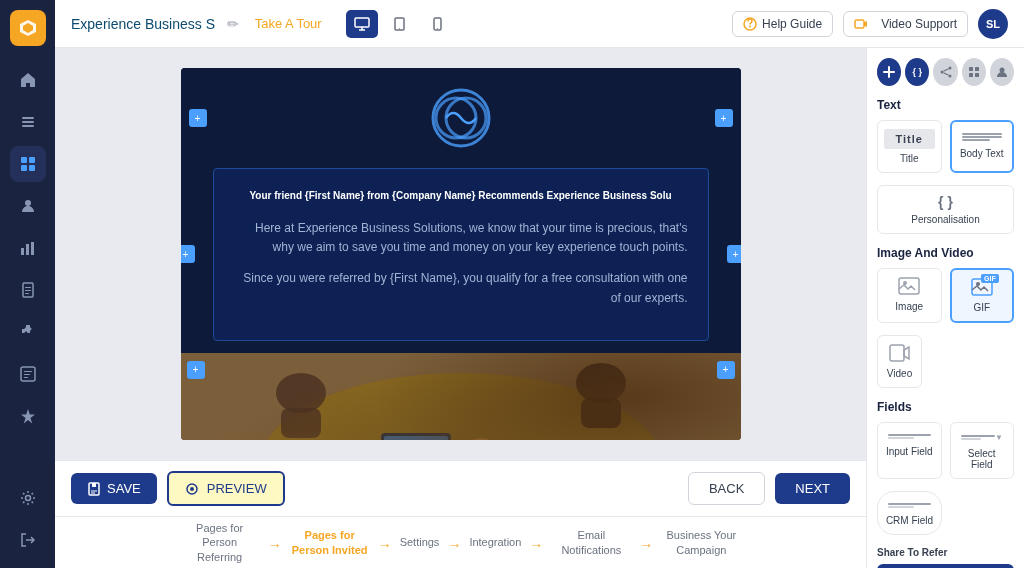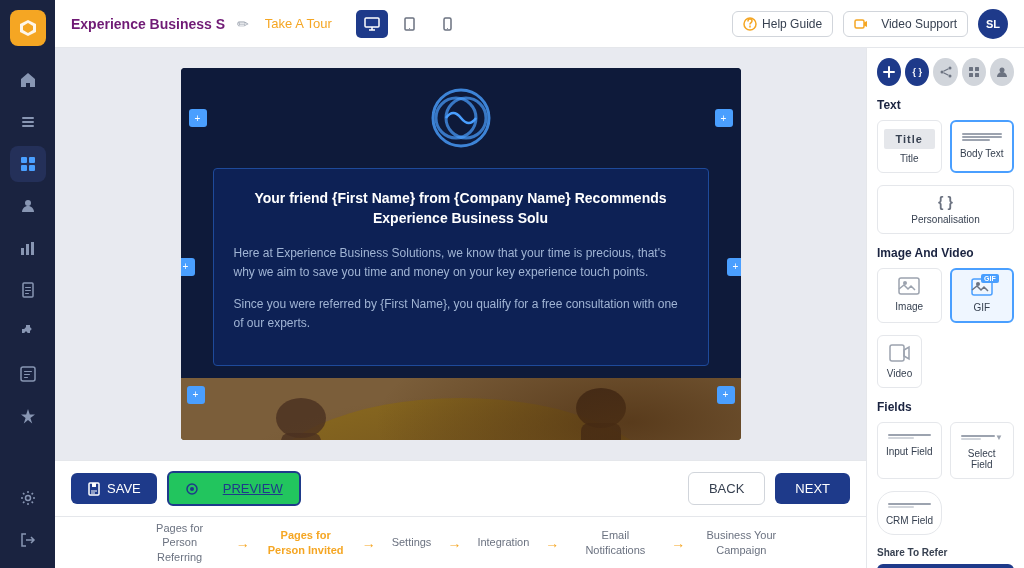--- a/index.html
+++ b/index.html
@@ -64,23 +64,23 @@
       height: 48px;
       background: white;
       display: flex;
       align-items: center;
       padding: 0 16px;
       border-bottom: 1px solid #e5e7eb;
       gap: 12px;
       flex-shrink: 0;
     }
     .topbar-title {
-      font-weight: 700;
+      font-weight: 400;
       font-size: 14px;
-      color: #701a75;
+      color: #0c4a6e;
     }
     .edit-icon {
       color: #9ca3af;
       font-size: 14px;
       cursor: pointer;
     }
     .take-tour {
       color: #f5a623;
       font-size: 13px;
       font-weight: 500;
@@ -218,30 +218,30 @@
     .email-text-block {
       background: #0d2155;
       margin: 0 16px;
       padding: 20px;
       border-radius: 4px;
       position: relative;
       border: 1px solid #1e4a9a;
     }
     .email-text-block h3 {
       color: white;
-      font-size: 14px;
+      font-size: 10px;
       font-weight: 600;
       text-align: center;
       margin-bottom: 16px;
       line-height: 1.4;
     }
     .email-text-block p {
       color: #a0b4d4;
       font-size: 12px;
-      text-align: left;
+      text-align: right;
       line-height: 1.6;
       margin-bottom: 12px;
     }
 
     
     .action-bar {
       height: 56px;
       background: white;
       display: flex;
       align-items: center;
@@ -259,30 +259,29 @@
       border: none;
       border-radius: 6px;
       padding: 8px 16px;
       font-size: 13px;
       font-weight: 500;
       cursor: pointer;
     }
     .btn-preview {
       display: flex;
       align-items: center;
-      gap: 24px;
-      background: #22c55e;
+      gap: 8px;
+      background: #fef9c3;
       color: #1e3a8a;
       border: 2px solid #1e3a8a;
       border-radius: 6px;
       padding: 8px 16px;
       font-size: 13px;
       font-weight: 500;
       cursor: pointer;
-      text-decoration: underline;
     }
     .btn-back {
       margin-left: auto;
       display: flex;
       align-items: center;
       gap: 6px;
       background: white;
       color: #374151;
       border: 1px solid #d1d5db;
       border-radius: 6px;
@@ -306,21 +305,21 @@
     }
 
     
     .bottom-nav {
       height: 52px;
       background: white;
       border-top: 1px solid #e5e7eb;
       display: flex;
       align-items: center;
       justify-content: center;
-      gap: 8px;
+      gap: 0;
       flex-shrink: 0;
       padding: 0 20px;
     }
     .nav-step {
       display: flex;
       align-items: center;
       gap: 8px;
     }
     .nav-step-label {
       font-size: 11px;

